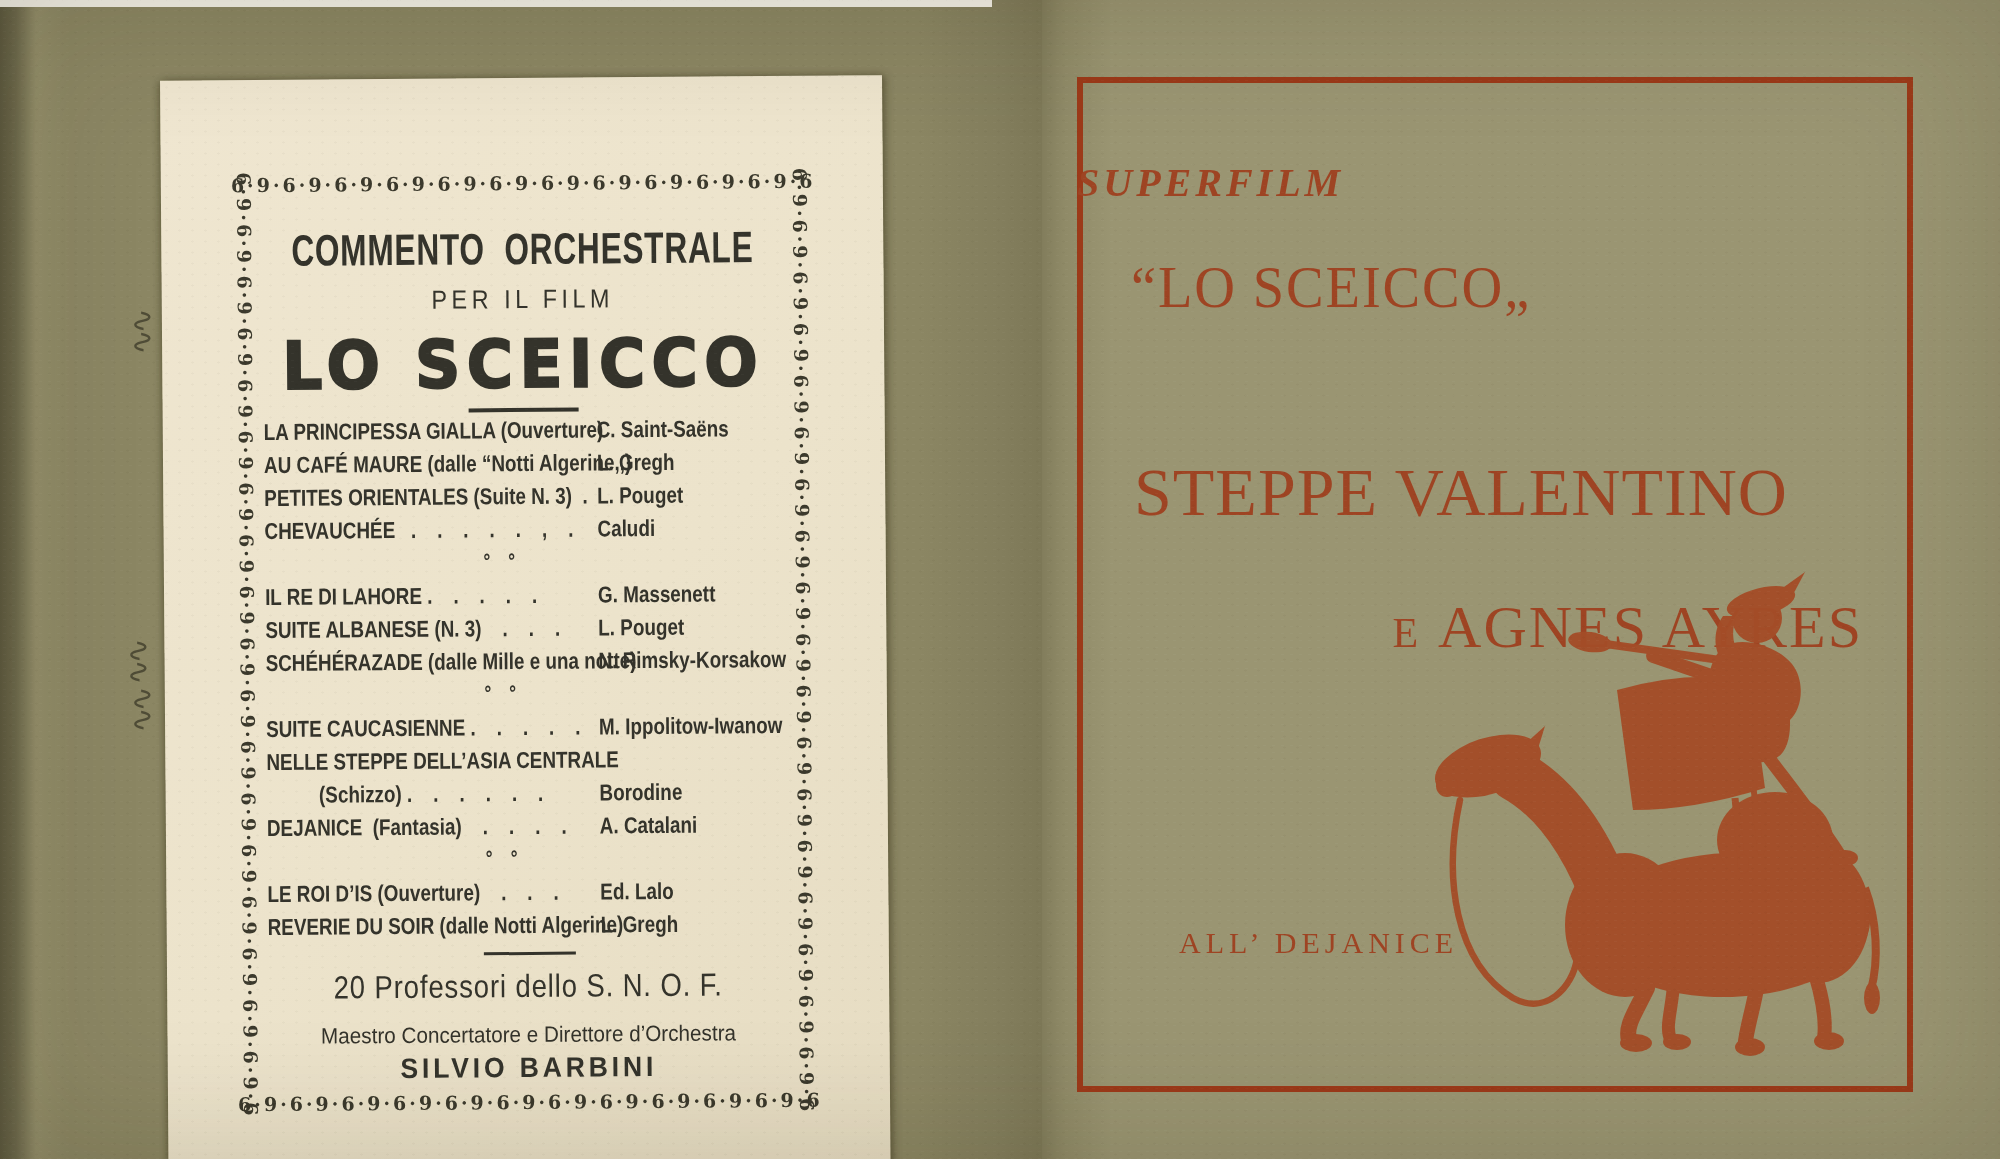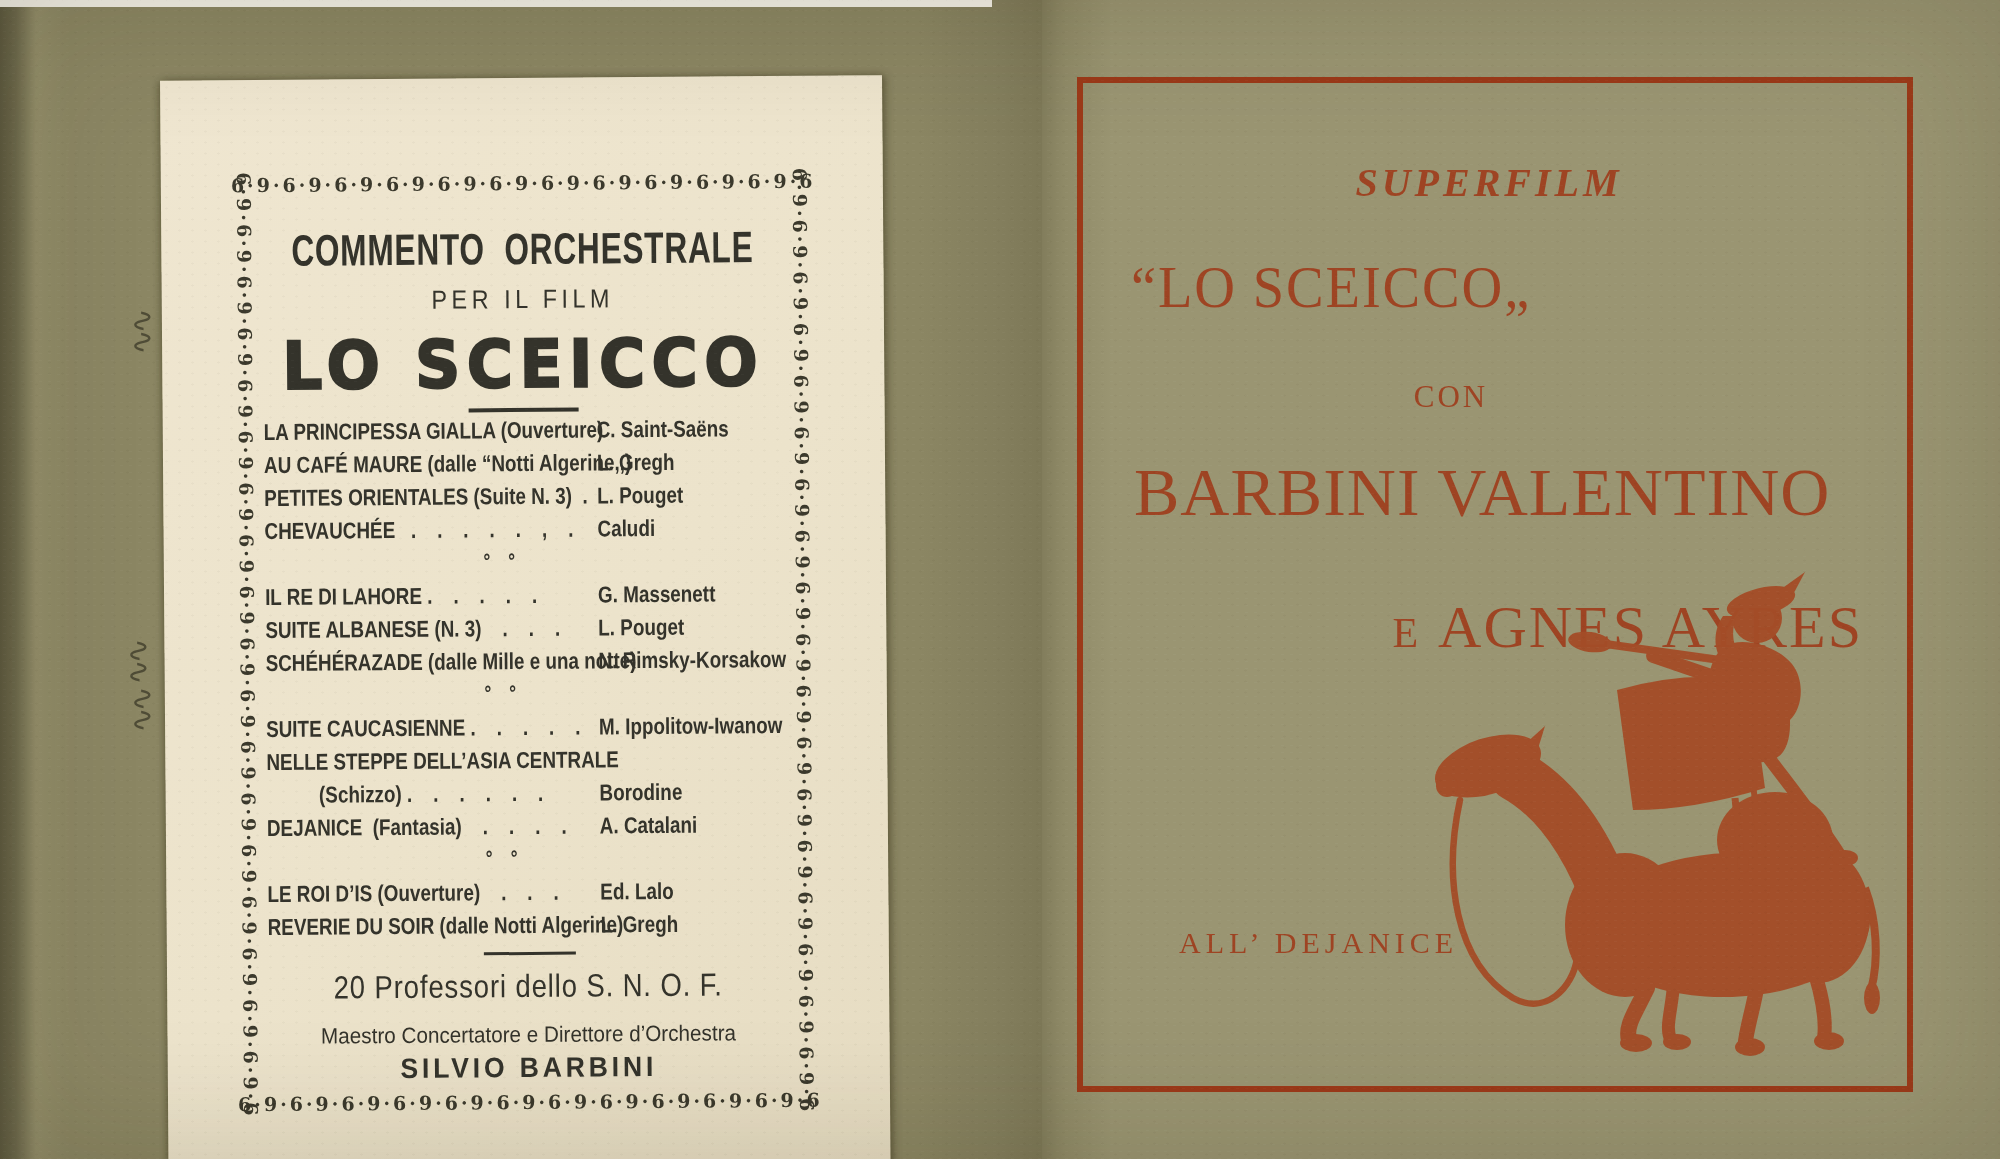--- a/index.html
+++ b/index.html
@@ -50,21 +50,21 @@
   .ins-f1{position:absolute;left:0;top:890px;width:722px;text-align:center;
     font-size:32px;transform:scaleX(.86);letter-spacing:1px;}
   .ins-f2{position:absolute;left:0;top:944px;width:722px;text-align:center;
     font-size:22px;transform:scaleX(.94);}
   .ins-f3{position:absolute;left:0;top:974px;width:722px;text-align:center;
     font-weight:bold;font-size:28px;letter-spacing:4px;transform:scaleX(.95);}
   
   .cover-frame{position:absolute;left:35px;top:77px;width:824px;height:1003px;
     border:6px solid #9c3a19;}
   .rc{color:#9e4423;font-family:"Liberation Serif","DejaVu Serif",serif;position:absolute;}
-  .studio{left:0;top:82px;width:100%;text-align:center;font-style:italic;font-weight:bold;
+  .studio{left:0;top:82px;width:100%;font-style:italic;font-weight:bold;
     font-size:40px;letter-spacing:4px;}
   .film-title{left:52px;top:176px;font-size:60px;letter-spacing:2px;transform:scaleX(.94);
     transform-origin:left;}
   .con-label{left:0;top:302px;width:100%;text-align:center;font-size:31px;letter-spacing:3px;
     transform:translateX(-38px);}
   .star1{left:53px;top:376px;font-size:68px;letter-spacing:1px;white-space:nowrap;}
   .star2-row{left:0;top:516px;width:100%;text-align:right;padding-right:38px;box-sizing:border-box;
     font-size:60px;letter-spacing:2px;white-space:nowrap;}
   .star2-row .e-label{font-size:42px;letter-spacing:2px;margin-right:18px;}
   .coming1{left:52px;top:808px;font-size:30px;letter-spacing:5px;}
@@ -74,22 +74,21 @@
 </head>
 <body>
 
 <div class="scan">
 
   <div class="left-cover"></div>
   <div class="right-cover">
     <div class="cover-frame"></div>
     <div class="rc studio" style="left:35px;width:824px;top:159px">SUPERFILM</div>
     <div class="rc film-title" style="left:89px;top:253px">“LO SCEICCO„</div>
-    <div class="rc con-label" style="left:35px;width:824px;top:379px">CON</div>
-    <div class="rc star1" style="left:92px;top:453px">BARBINI VALENTINO</div>
+    <div class="rc star1" style="left:92px;top:453px">STEPPE VALENTINO</div>
     <div class="rc star2-row" style="left:35px;width:824px;top:593px"><span class="e-label">E</span><span>AGNES AYRES</span></div>
 
     <svg class="camel-svg" width="470" height="505" viewBox="0 0 470 505" fill="#a44d28" stroke="none">
       <g opacity="0.96">
 
         <ellipse cx="305" cy="367" rx="140" ry="72" transform="rotate(-2 305 367)"></ellipse>
         <ellipse cx="200" cy="367" rx="60" ry="72"></ellipse>
         <ellipse cx="393" cy="357" rx="52" ry="68"></ellipse>
         <ellipse cx="350" cy="282" rx="58" ry="48"></ellipse>
 

